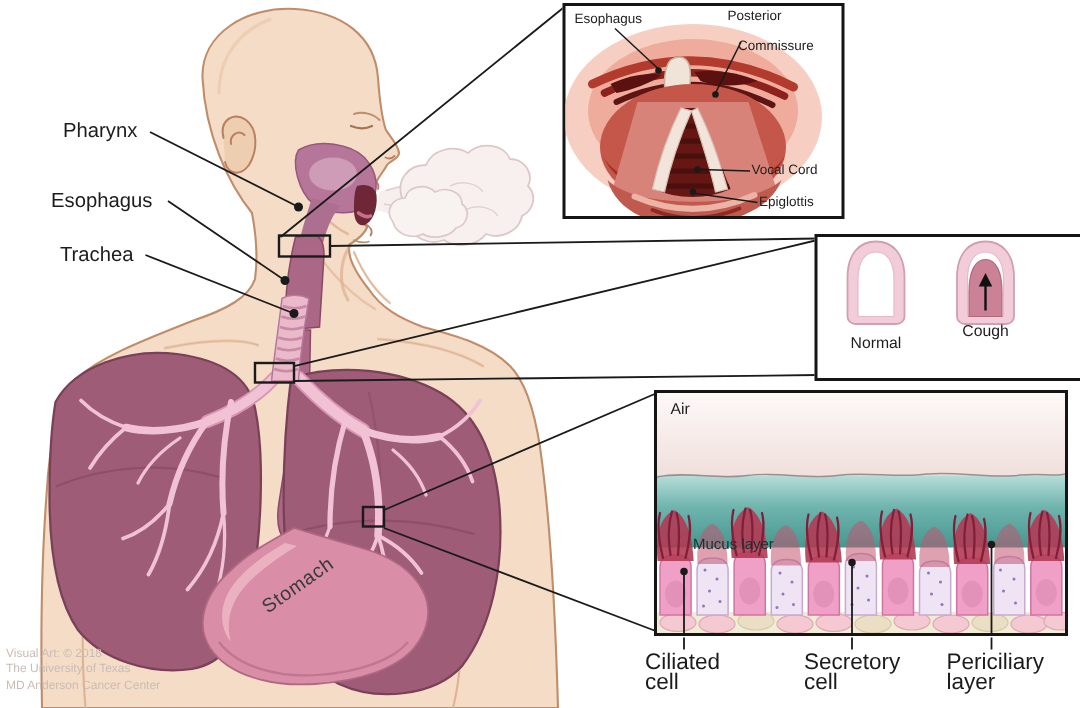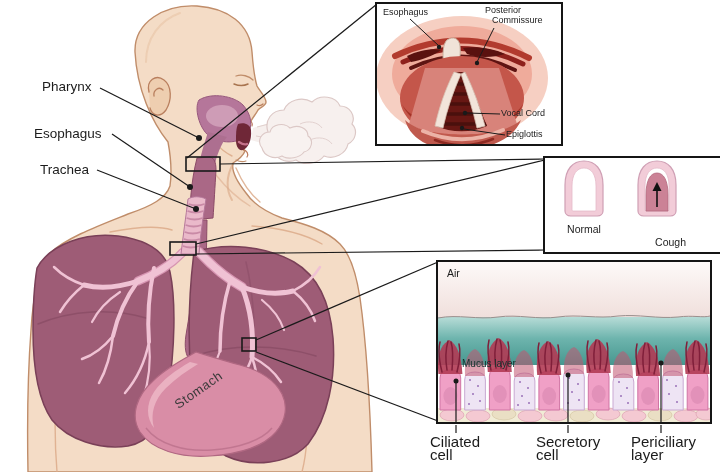--- a/index.html
+++ b/index.html
@@ -240,21 +240,21 @@
       </g>
       <g fill="#1a1a1a">
         <circle cx="62" cy="43" r="2.2"></circle>
         <circle cx="100" cy="59" r="2.2"></circle>
         <circle cx="88" cy="109" r="2.2"></circle>
         <circle cx="85" cy="124" r="2.2"></circle>
       </g>
     </svg>
     <div class="lbl-sm" style="left:6px; top:3px">Esophagus</div>
     <div class="lbl-sm" style="left:108px; top:1px">Posterior</div>
-    <div class="lbl-sm" style="left:115px; top:11px">Commissure</div>
+    <div class="lbl-sm" style="left:115px; top:21px">Commissure</div>
     <div class="lbl-sm" style="left:124px; top:104px">Vocal Cord</div>
     <div class="lbl-sm" style="left:129px; top:125px">Epiglottis</div>
   </div>
 
   <div class="ibox" style="left:543px; top:156px; width:198px; height:98px">
     <svg class="art" width="167" height="94" viewBox="0 0 167 94">
 
       <g>
         <path d="M 20,53 L 20,27 C 20,11 28,3 39,3 C 50,3 58,11 58,27 L 58,53
                  C 58,56 55.5,58 52.5,58 L 25.5,58 C 22.5,58 20,56 20,53 Z" fill="#f2ccd8" stroke="#cf9fb4" stroke-width="1.2"></path>
@@ -268,21 +268,21 @@
         <path d="M 100,52 L 100,28 C 100,16 105,10 112,10 C 119,10 124,16 124,28 L 124,52
                  C 124,52.5 123.5,53 123,53 L 101,53 C 100.5,53 100,52.5 100,52 Z" fill="#ffffff" stroke="#e4bac9" stroke-width="0.8"></path>
         <path d="M 101,53 L 101,37 C 101,23 105,15 112,15 C 119,15 123,23 123,37 L 123,53 Z" fill="#cb8296" stroke="#b4687e" stroke-width="0.8"></path>
         <g>
           <line x1="112" y1="49" x2="112" y2="31" stroke="#111" stroke-width="1.6"></line>
           <path d="M 112,24 L 107.5,33 L 116.5,33 Z" fill="#111"></path>
         </g>
       </g>
     </svg>
     <div class="lbl-md" style="left:10px; top:65px; width:58px; text-align:center">Normal</div>
-    <div class="lbl-md" style="left:83px; top:78px; width:58px; text-align:right">Cough</div>
+    <div class="lbl-md" style="left:83px; top:57px; width:58px; text-align:center">Cough</div>
   </div>
 
   <div class="ibox" style="left:436px; top:260px; width:276px; height:164px">
     <svg class="art" width="272" height="160" viewBox="0 0 272 160">
       <defs>
         <linearGradient id="airG" x1="0" y1="0" x2="0" y2="1">
           <stop offset="0" stop-color="#fdf9f8"></stop>
             <stop offset="1" stop-color="#f0dfdc"></stop>
         </linearGradient>
         <linearGradient id="mucG" x1="0" y1="0" x2="0" y2="1">
@@ -425,14 +425,19 @@
   </div>
   <div class="cell-lbl" style="left:536px; top:435px">
     <div>Secretory</div>
     <div>cell</div>
   </div>
   <div class="cell-lbl" style="left:631px; top:435px">
     <div>Periciliary</div>
     <div>layer</div>
   </div>
 
+  <div class="credit">
+    <div>Visual Art: © 2018</div>
+    <div>The University of Texas</div>
+    <div>MD Anderson Cancer Center</div>
+  </div>
 
 </div>
 
 </body></html>

